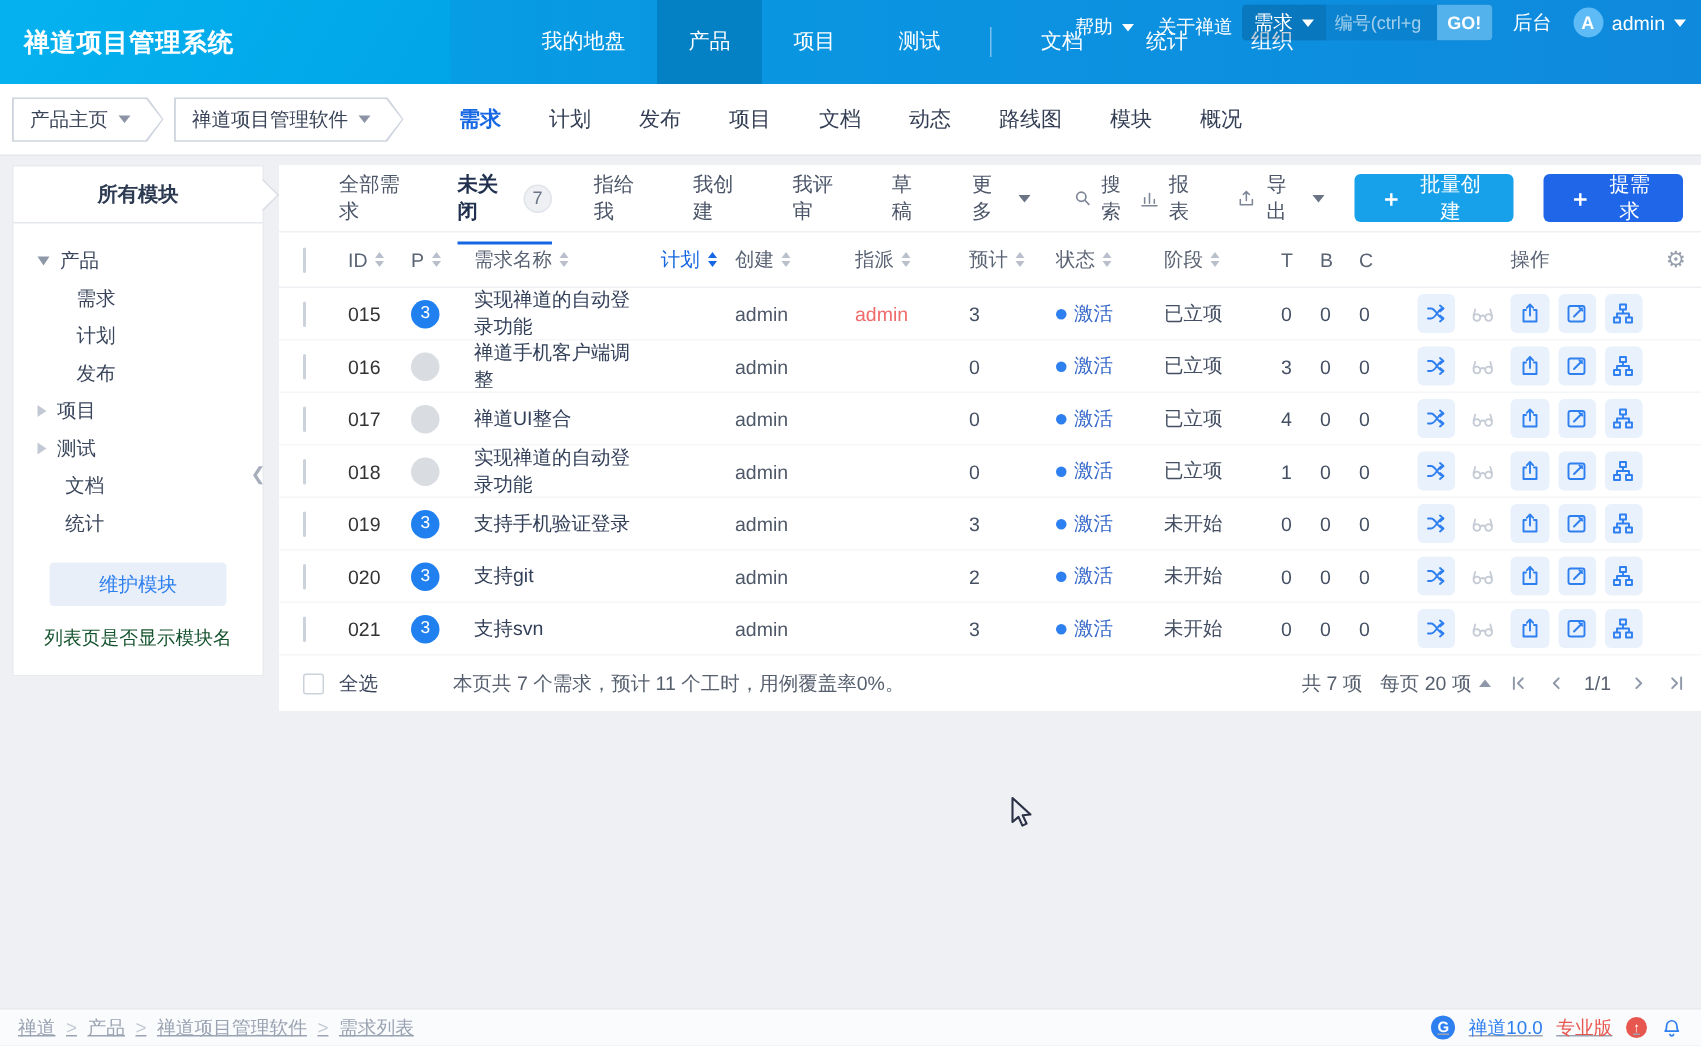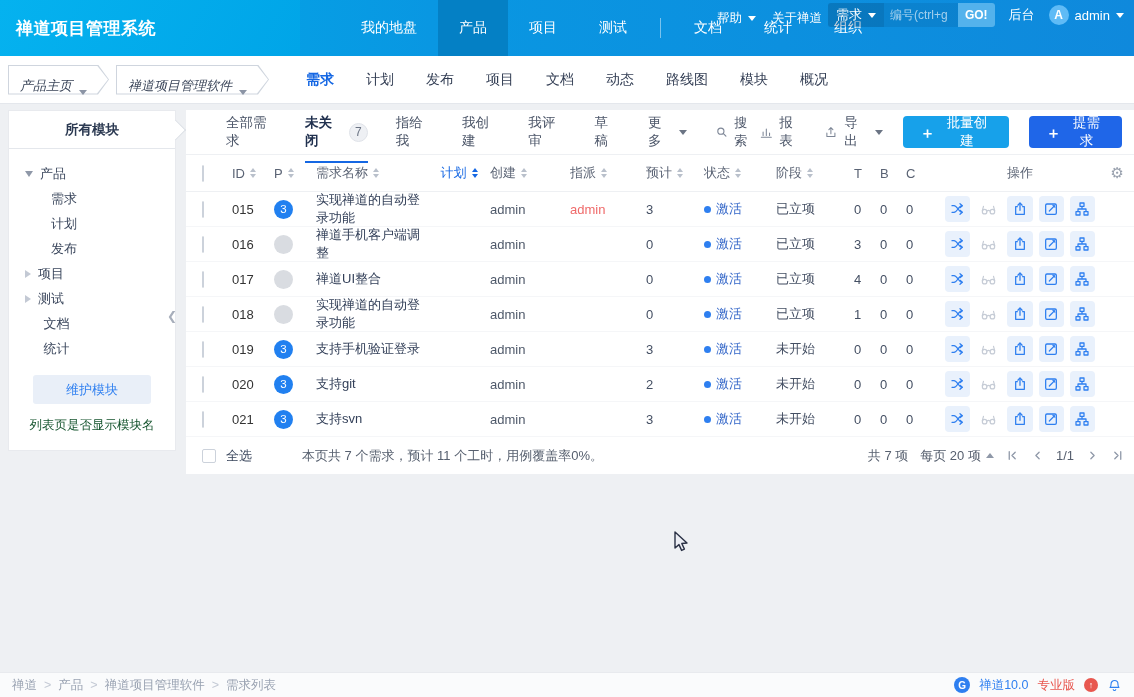--- a/index.html
+++ b/index.html
@@ -33,21 +33,21 @@
   .caret-down { width:0; height:0; border-left:4px solid transparent; border-right:4px solid transparent; border-top:5px solid currentColor; display:inline-block; }
   .caret-up { width:0; height:0; border-left:4px solid transparent; border-right:4px solid transparent; border-bottom:5px solid currentColor; display:inline-block; }
 
   
   .subheader { height:48px; background:#fff; border-bottom:1px solid #e4e7ec; display:flex; align-items:center;
     padding-left:8px; position:relative; }
   .crumb-tag { position:relative; height:30px; margin-right:7px; cursor:pointer; }
   .crumb-tag .bg,.crumb-tag .fg { position:absolute; clip-path:polygon(0 0,calc(100% - 11px) 0,100% 50%,calc(100% - 11px) 100%,0 100%); }
   .crumb-tag .bg { inset:0; background:#cfd5de; }
   .crumb-tag .fg { inset:1px; background:#fff; }
-  .crumb-tag .lbl { position:relative; display:flex; align-items:flex-end; gap:7px; height:100%; padding:0 22px 0 12px; color:#3a4559; font-size:13px;font-style:italic; }
+  .crumb-tag .lbl { position:relative; display:flex; align-items:center; gap:7px; height:100%; padding:0 22px 0 12px; color:#3a4559; font-size:13px; }
   .crumb-tag .caret-down { color:#8b94a5; }
   .ptabs { position:absolute; left:50%; transform:translateX(-50%); display:flex; gap:32px; font-size:14px; color:#333e54; }
   .ptab { cursor:pointer; }
   .ptab.active { color:#1567e3; font-weight:bold; }
 
   
   .page-body { display:flex; align-items:flex-start; padding:6px 0 0 8px; gap:10px; }
   .sidebar { width:168px; background:#fff; border:1px solid #e8eaee; position:relative; padding-bottom:16px; }
   .side-head { height:38px; display:flex; align-items:center; justify-content:center; font-weight:bold; font-size:13.5px;
     color:#2c3a52; border-bottom:1px solid #e4e7ec; position:relative; cursor:pointer; }
@@ -118,21 +118,21 @@
   .gear { color:#98a0ad; font-size:15px; cursor:pointer; }
   .tfoot .select-all { margin-left:10px; color:#3a465c; }
   .tfoot .summary { margin-left:50px; }
   .pager { margin-left:auto; display:flex; align-items:center; gap:12px; color:#57606f; }
   .pager .pg-ic { color:#8f98a8; display:flex; align-items:center; cursor:pointer; }
   .pager .perpage { display:flex; align-items:center; gap:5px; cursor:pointer; }
   .pager .caret-up { color:#8f98a8; }
 
   
   .footer { position:absolute; bottom:0; left:0; width:100%; height:25px; background:#fafbfc; border-top:1px solid #e8eaee;
-    display:flex; align-items:center; padding:0 12px; font-size:12.5px; color:#9aa3b2; }
+    display:flex; align-items:center; padding:0 12px; font-size:12.5px; color:#9aa3b2;text-decoration:underline; }
   .fcrumb { display:flex; align-items:center; gap:7px; }
   .fcrumb .sep { color:#c3c9d4; }
   .footer-right { margin-left:auto; display:flex; align-items:center; gap:9px; }
   .flogo { width:16px; height:16px; border-radius:50%; background:#2e7ff0; color:#fff; font-size:10px; font-weight:bold;
     display:flex; align-items:center; justify-content:center; }
   .fversion { color:#2e7ff0; }
   .fedition { color:#e8574f; }
   .upbadge { width:14px; height:14px; border-radius:50%; background:#e8574f; color:#fff; font-size:9px;
     display:flex; align-items:center; justify-content:center; cursor:pointer; }
   .bell { color:#2e7ff0; cursor:pointer; display:flex; }

